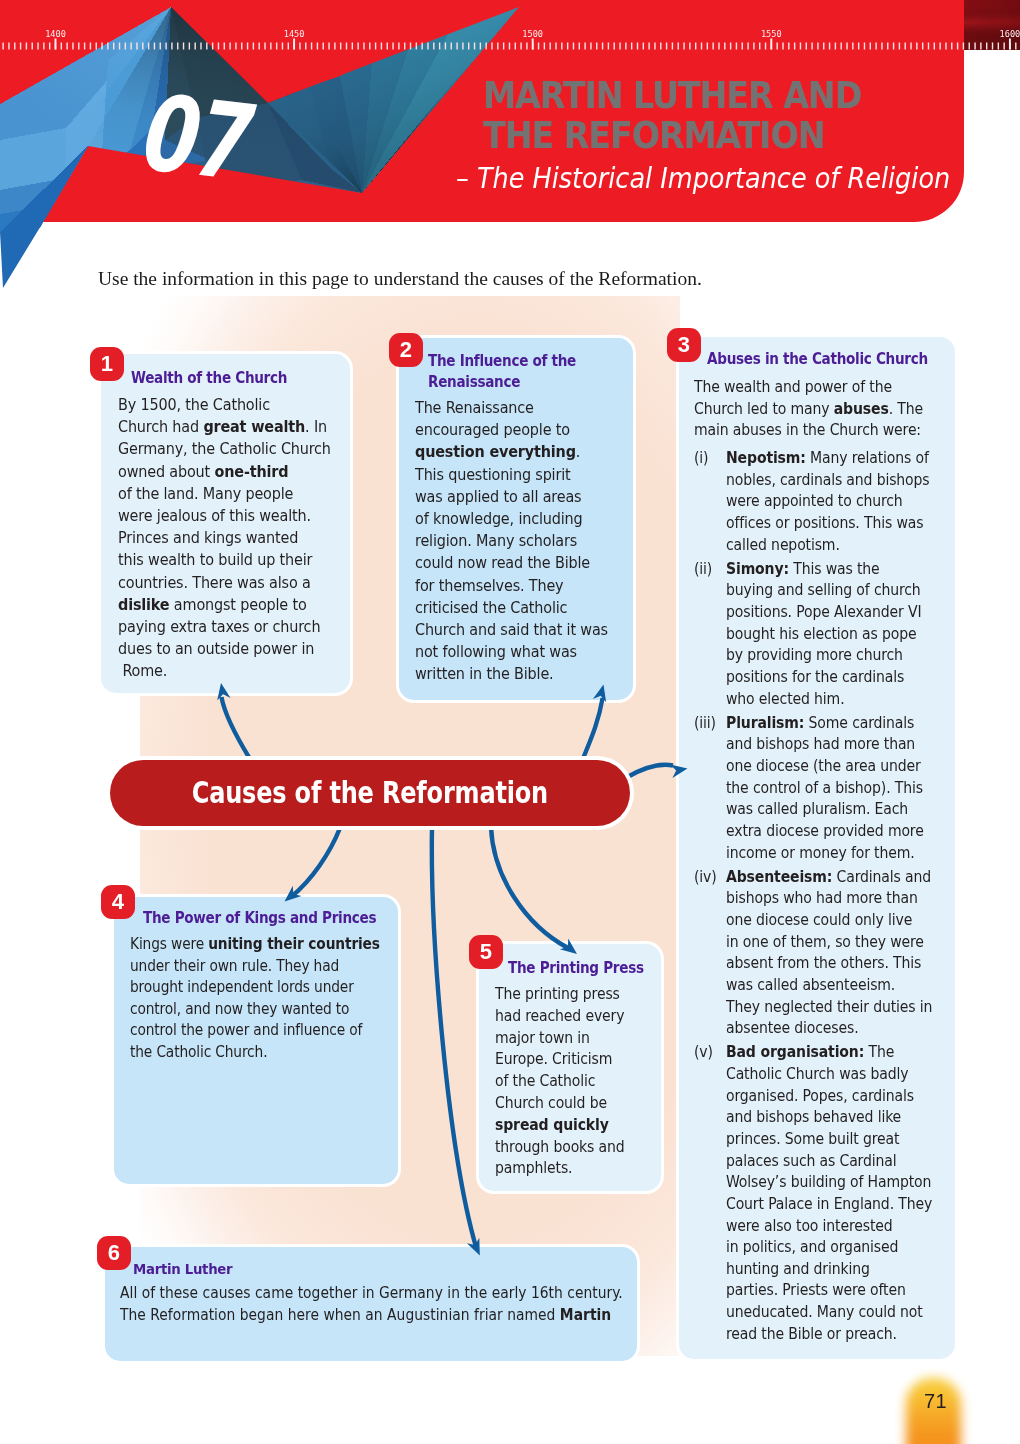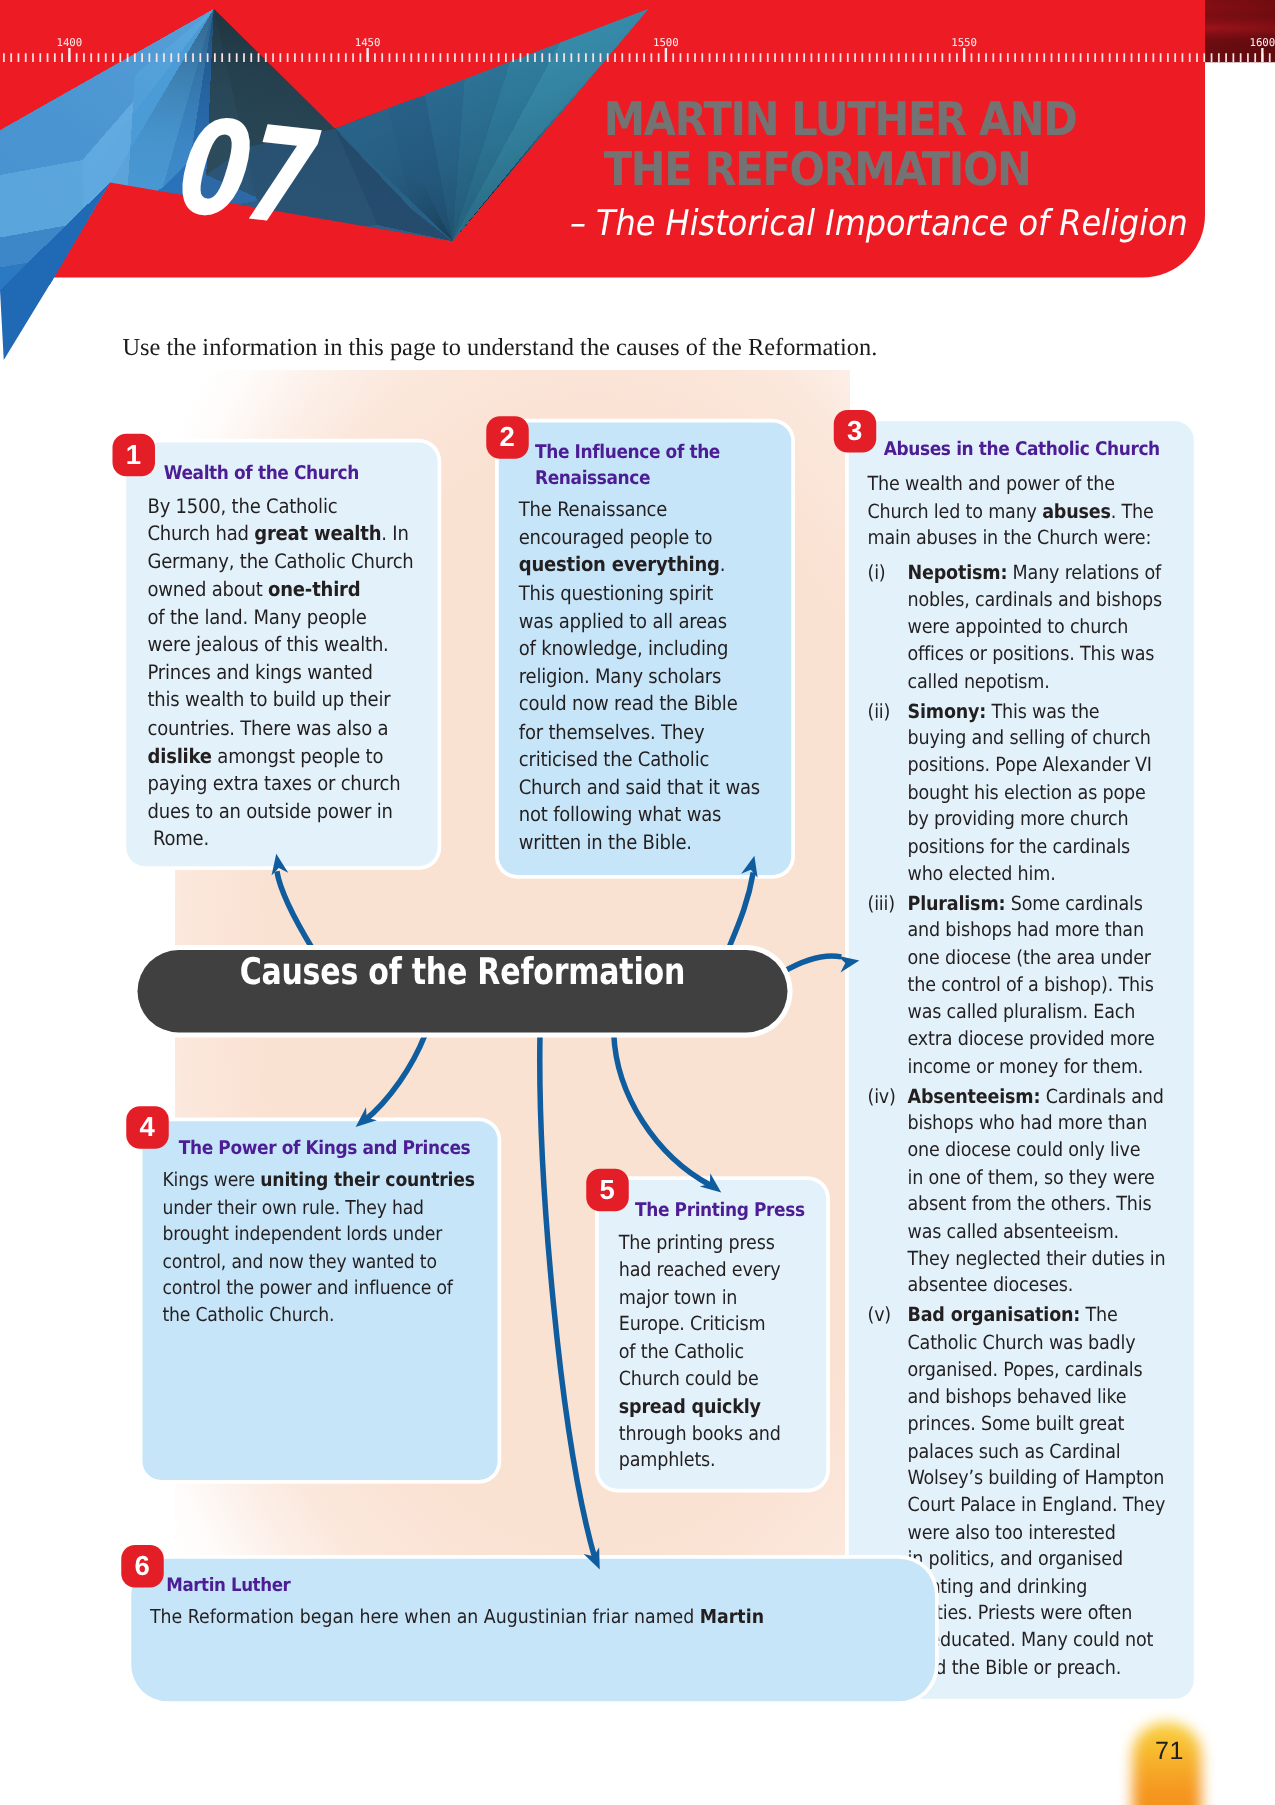--- a/index.html
+++ b/index.html
@@ -46,22 +46,22 @@
   .lrow{display:flex;}
   .lrow + .lrow{margin-top:2.5px;}
   .clist{margin-top:6.2px;}
   .lmark{flex:0 0 32px;}
   .llines{flex:1 1 auto;}
 
   .badge{position:absolute;width:33.5px;height:33.5px;border-radius:11px;background:#e31e26;
          color:#fff;font-family:"Liberation Sans",sans-serif;font-weight:bold;font-size:22px;
          display:flex;align-items:center;justify-content:center;z-index:6;line-height:1;}
 
-  .capsule{position:absolute;background:#404040;color:#fff;border-radius:34px;
-           display:flex;justify-content:center;
+  .capsule{position:absolute;background:#b91c1c;color:#fff;border-radius:34px;
+           display:flex;align-items:center;justify-content:center;
            font-family:"DejaVu Sans Condensed",sans-serif;font-weight:bold;font-size:29.5px;
            box-shadow:0 0 0 4px #ffffff;z-index:5;letter-spacing:-0.2px;}
   .capsule > span{display:inline-block;transform:scaleX(0.905);transform-origin:center;}
 
   .pagenumblob{position:absolute;left:906px;top:1378px;width:55px;height:80px;
      border-radius:26px 26px 0 0;
      background:linear-gradient(180deg,#f8cf3e 0%,#f8c033 22%,#f6a827 48%,#f5951e 72%,#f4901c 100%);
      filter:blur(5.5px);z-index:1;}
   .pagenumtxt{position:absolute;left:924px;top:1390px;font-family:"Liberation Sans",sans-serif;
               font-size:20px;color:#231f20;z-index:4;letter-spacing:0.5px;}
@@ -386,26 +386,27 @@
             <div>major town in</div>
             <div>Europe. Criticism</div>
             <div>of the Catholic</div>
             <div>Church could be</div>
             <div><b>spread quickly</b></div>
             <div>through books and</div>
             <div>pamphlets.</div>
           </div>
         </div>
       </div>
-    <div class="card mid" id="card6" style="left: 105px; top: 1247px; width: 643px; height: 114px; padding: 12px 6px 6px 15px; box-sizing: border-box; border-radius: 29px;">
+    <div class="card mid" id="card6" style="left: 105px; top: 1247px; width: 532px; height: 114px; padding: 12px 6px 6px 15px; box-sizing: border-box;">
         <div class="ctitle" style="font-size:14.8px;line-height:20px;letter-spacing:-0.3px;margin-bottom:4px;padding-left:13px">
           <div>Martin Luther</div>
         </div>
         <div class="cbody" style="font-size:15.4px;line-height:21.8px;letter-spacing:0.03px">
           <div class="para">
+            <div>All of these causes came together in Germany in the early 16th century.</div>
             <div>The Reformation began here when an Augustinian friar named <b>Martin</b></div>
           </div>
         </div>
       </div>
 
     <div class="badge" id="badge1" style="left: 90px; top: 347px;">1</div>
     <div class="badge" id="badge2" style="left: 389px; top: 333px;">2</div>
     <div class="badge" id="badge3" style="left: 667px; top: 328px;">3</div>
     <div class="badge" id="badge4" style="left: 101px; top: 885px;">4</div>
     <div class="badge" id="badge5" style="left: 469px; top: 935px;">5</div>

